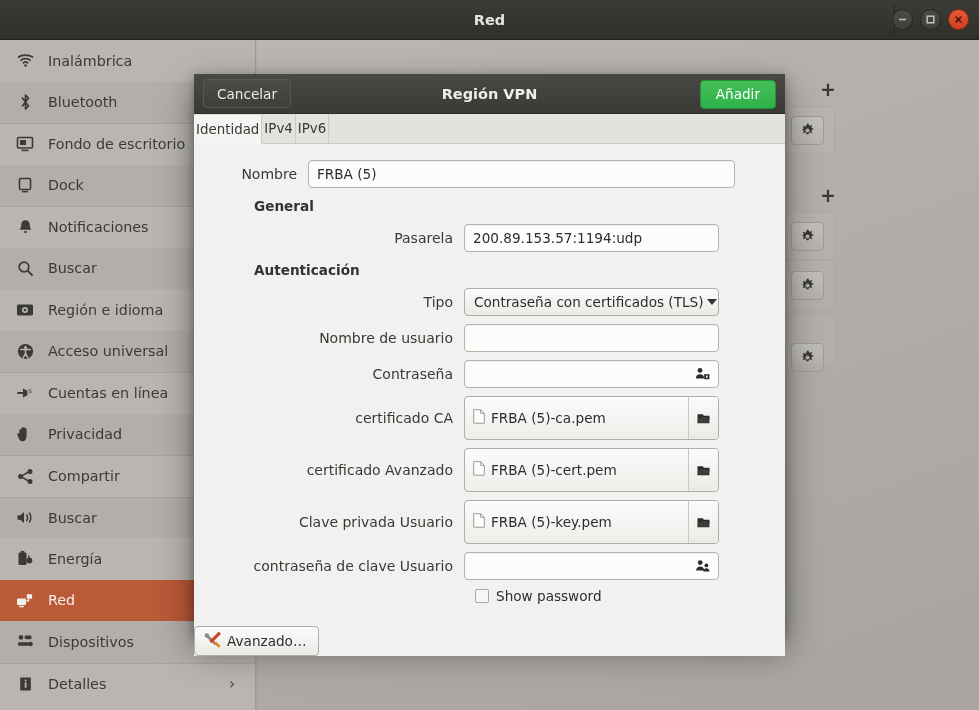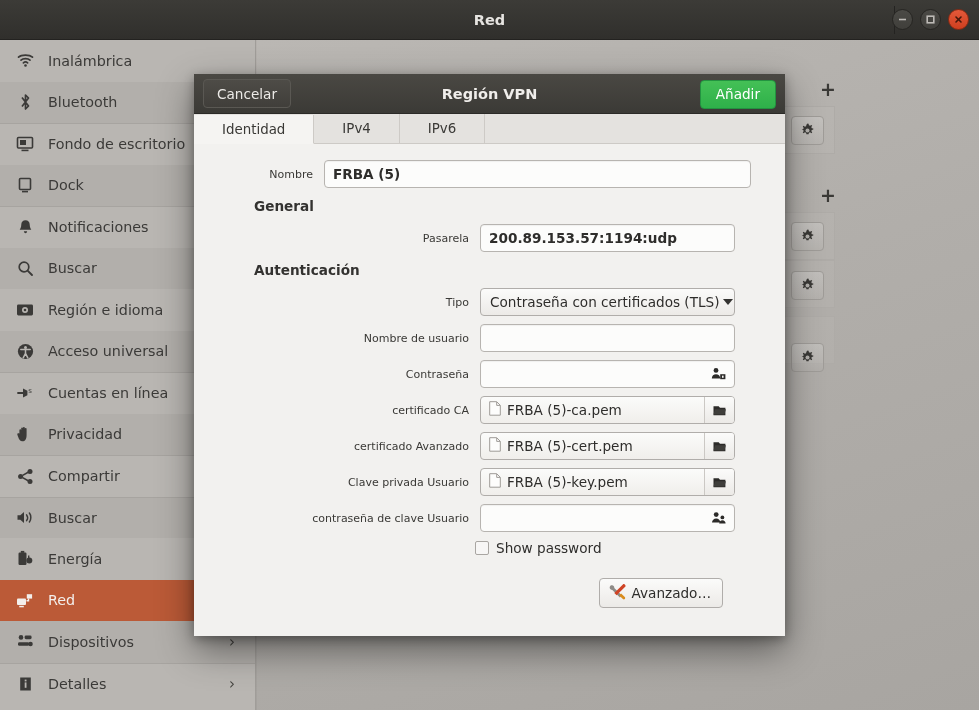--- a/index.html
+++ b/index.html
@@ -162,91 +162,91 @@
     display: flex; align-items: center;
   }
   .dlg-tabs {
     height: 30px; min-height: 30px;
     background: #e4e2df;
     border-bottom: 1px solid #cdcac6;
     display: flex; align-items: flex-end;
     padding-left: 0px;
   }
   .tab {
-    height: 29px; padding: 0 28px;
+    height: 29px; padding: 0 2px;
     display: flex; align-items: center;
     font-size: 13.4px; color: #3a3936;
     border-right: 1px solid #cdcac6;
     background: #e4e2df;
   }
   .tab.active {
     background: #f5f4f2;
     border-bottom: 1px solid #f5f4f2;
     margin-bottom: -1px;
   }
   .dlg-body {
     flex: 1; background: #f2f1ef; position: relative;
     padding-top: 16px;
   }
   .row {
     display: flex; align-items: center; margin-bottom: 8px;
   }
   .lbl {
     width: 270px; min-width: 270px;
     text-align: right; padding-right: 11px;
-    font-size: 11px; color: #3a3936; margin-left: 16px;
+    font-size: 14px; color: #3a3936;
   }
   .section-head {
     font-size: 13.6px; font-weight: bold; color: #333230;
     padding-left: 60px; margin-top: 10px; margin-bottom: 10px;
   }
   .inp {
     height: 28px; border: 1px solid #b7b4b0; border-radius: 4px;
     background: #fcfcfb;
     display: flex; align-items: center; padding: 0 8px;
     font-size: 13.6px; color: #2e2d2b;
     box-shadow: inset 0 1px 1px rgba(0,0,0,.05);
   }
   .inp.wide { width: 427px; }
   .inp.std  { width: 255px; }
-  .inp .val { flex: 1; overflow: hidden; white-space: nowrap; font-weight: bold; }
+  .inp .val { flex: 1; overflow: hidden; white-space: nowrap; }
   .pw-ico { width: 18px; display:flex; align-items:center; justify-content:flex-end; }
   .combo {
     height: 28px; width: 255px;
     border: 1px solid #b0adaa; border-radius: 4px;
     background: linear-gradient(180deg,#fbfbfa,#eceae7);
     display: flex; align-items: center; padding: 0 7px 0 9px;
     font-size: 13.6px; color: #2e2d2b;
   }
   .combo .val { flex: 1; white-space: nowrap; }
   .caret {
     width: 0; height: 0; margin-left: 4px;
     border-left: 5px solid transparent; border-right: 5px solid transparent;
     border-top: 6px solid #343331;
   }
   .filebox {
-    height: 28px; width: 255px;
+    height: 44px; width: 255px;
     border: 1px solid #b0adaa; border-radius: 4px;
     background: linear-gradient(180deg,#fbfbfa,#f0eeeb);
     display: flex; align-items: center;
     font-size: 13.6px; color: #2e2d2b; overflow: hidden;
   }
   .filebox .fname { flex:1; display: flex; align-items: center; gap: 6px; padding-left: 8px; white-space: nowrap; }
   .filebox .open {
     width: 30px; height: 100%; border-left: 1px solid #cbc8c4;
     display: flex; align-items: center; justify-content: center;
     background: linear-gradient(180deg,#fbfbfa,#eceae7);
   }
   .chk-row { display: flex; align-items: center; margin-top: 6px; margin-left: 281px; }
   .chkbox {
     width: 14px; height: 14px; border: 1px solid #a9a6a2; border-radius: 2px;
     background: #f7f6f5; margin-right: 7px;
   }
   .chk-label { font-size: 13.6px; color: #2f2e2c; }
-  .adv-row { display: flex; justify-content: flex-end; padding-right: 62px; margin-top: 22px; }
+  .adv-row { display: flex; justify-content: flex-start; padding-right: 62px; margin-top: 22px; }
   .adv-btn {
     height: 30px; padding: 0 11px 0 8px;
     border: 1px solid #b0adaa; border-radius: 4px;
     background: linear-gradient(180deg,#fbfbfa,#eceae7);
     display: flex; align-items: center; gap: 6px;
     font-size: 13.6px; color: #2e2d2b;
   }
 </style>
 </head>
 <body>

